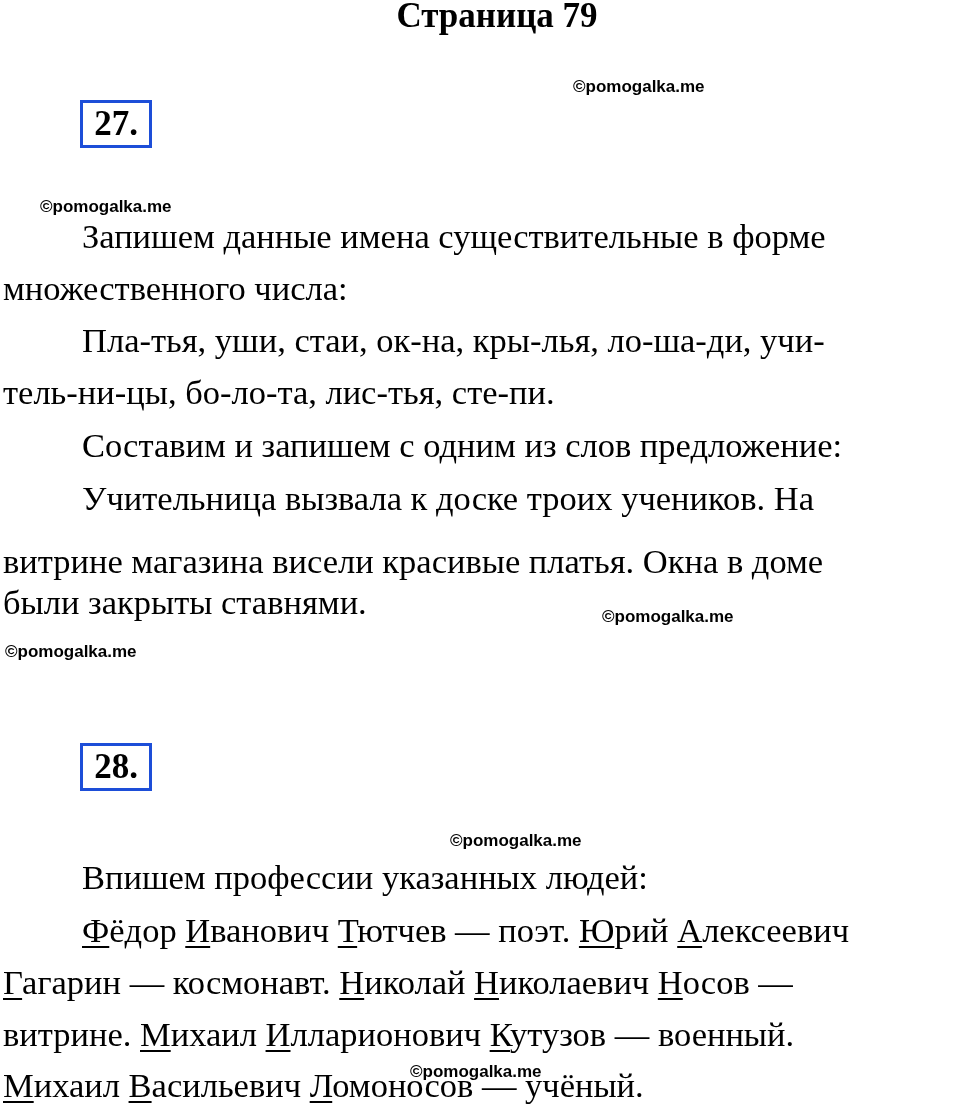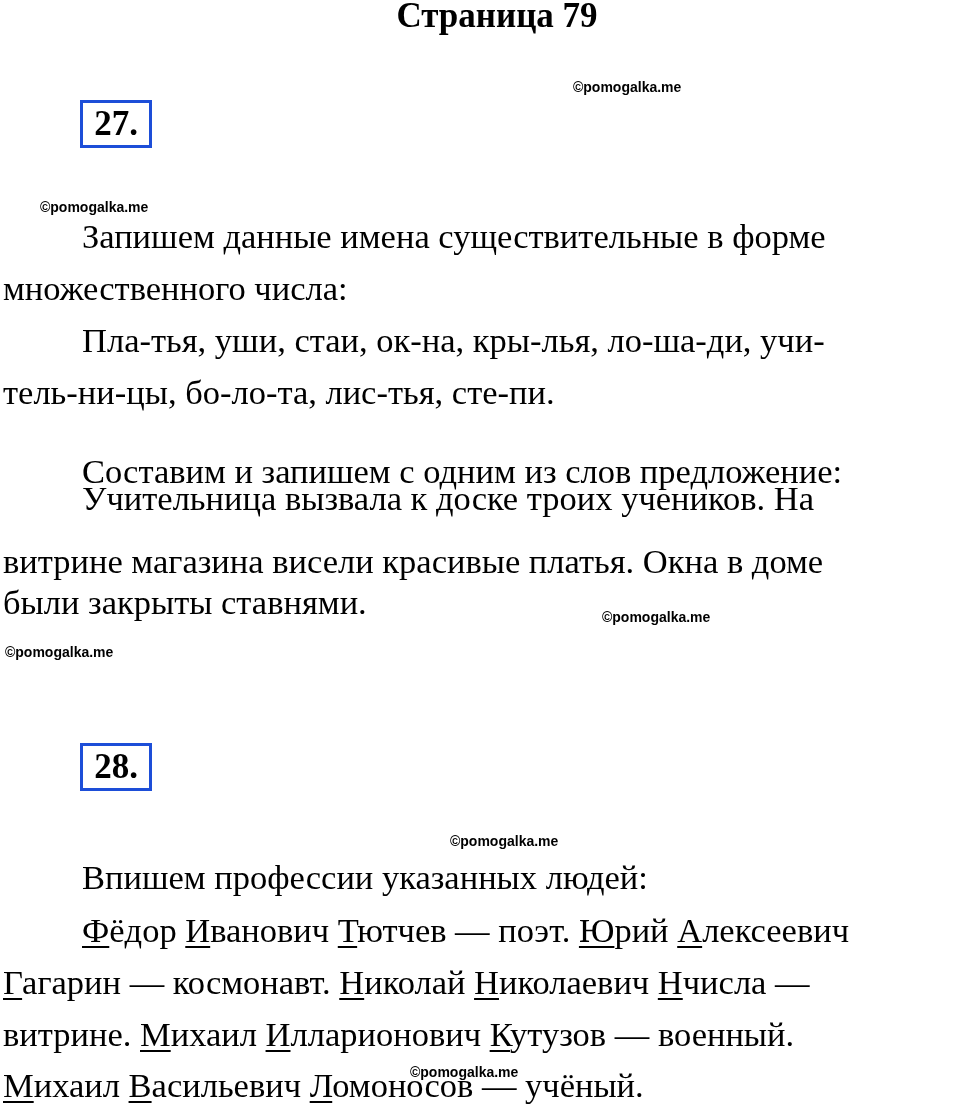--- a/index.html
+++ b/index.html
@@ -1,21 +1,21 @@
 <!DOCTYPE html>
 <html><head>
 <meta charset="utf-8">
 <style>
   html, body { margin:0; padding:0; background:#ffffff; }
   body { width:960px; height:1107px; position:relative; overflow:hidden;
          font-family:"Liberation Serif", serif; color:#000; }
   .title { position:absolute; left:0; width:994px; top:-6px; text-align:center;
            font-size:35px; font-weight:bold; line-height:44px; }
   .wm { position:absolute; font-family:"Liberation Sans", sans-serif; font-weight:bold;
-        font-size:14px; line-height:20px; white-space:nowrap; }
+        font-size:17px; line-height:20px; white-space:nowrap; }
   .numbox { position:absolute; width:66px; height:42px; border:3px solid #1d4ed8;
             font-weight:bold; font-size:35px; line-height:42px; text-align:center; }
   .line { position:absolute; font-size:34.5px; line-height:40px; white-space:nowrap; }
   .u { text-decoration:underline; text-decoration-thickness:2px; text-underline-offset:4px; }
 </style>
 </head>
 <body>
 
 <div class="title">Страница 79</div>
 
@@ -23,42 +23,42 @@
 
 <div class="numbox" style="left:80px; top:100px;">27.</div>
 
 <div class="wm" style="left:40px; top:197px;">©pomogalka.me</div>
 
 <div>
   <div class="line" style="left:82px; top:216px;">Запишем данные имена существительные в форме</div>
   <div class="line" style="left:3px; top:268px;">множественного числа:</div>
   <div class="line" style="left:82px; top:320px;">Пла-тья, уши, стаи, ок-на, кры-лья, ло-ша-ди, учи-</div>
   <div class="line" style="left:3px; top:372px;">тель-ни-цы, бо-ло-та, лис-тья, сте-пи.</div>
-  <div class="line" style="left:82px; top:425px;margin-top:26px;">Составим и запишем с одним из слов предложение:</div>
+  <div class="line" style="left:82px; top:425px;">Составим и запишем с одним из слов предложение:</div>
   <div class="line" style="left:82px; top:478px;">Учительница вызвала к доске троих учеников. На</div>
   <div class="line" style="left:3px; top:541px;">витрине магазина висели красивые платья. Окна в доме</div>
   <div class="line" style="left:3px; top:582px;">были закрыты ставнями.</div>
 </div>
 
 <div class="wm" style="left:602px; top:607px;">©pomogalka.me</div>
 <div class="wm" style="left:5px; top:642px;">©pomogalka.me</div>
 
 <div class="numbox" style="left:80px; top:743px;">28.</div>
 
 <div class="wm" style="left:450px; top:831px;">©pomogalka.me</div>
 
 <div>
   <div class="line" style="left:82px; top:857px;">Впишем профессии указанных людей:</div>
 
   <div class="line" style="left:82px; top:910px;">
     <span class="u">Ф</span><span>ёдор </span><span class="u">И</span><span>ванович </span><span class="u">Т</span><span>ютчев — поэт. </span><span class="u">Ю</span><span>рий </span><span class="u">А</span><span>лексеевич</span>
   </div>
 
   <div class="line" style="left:3px; top:962px;">
-    <span class="u">Г</span><span>агарин — космонавт. </span><span class="u">Н</span><span>иколай </span><span class="u">Н</span><span>иколаевич </span><span class="u">Н</span><span>числа —</span>
+    <span class="u">Г</span><span>агарин — космонавт. </span><span class="u">Н</span><span>иколай </span><span class="u">Н</span><span>иколаевич </span><span class="u">Н</span><span>осов —</span>
   </div>
 
   <div class="line" style="left:3px; top:1014px;">
     <span>витрине. </span><span class="u">М</span><span>ихаил </span><span class="u">И</span><span>лларионович </span><span class="u">К</span><span>утузов — военный.</span>
   </div>
 
   <div class="line" style="left:3px; top:1065px;">
     <span class="u">М</span><span>ихаил </span><span class="u">В</span><span>асильевич </span><span class="u">Л</span><span>омоносов — учёный.</span>
   </div>
 </div>

